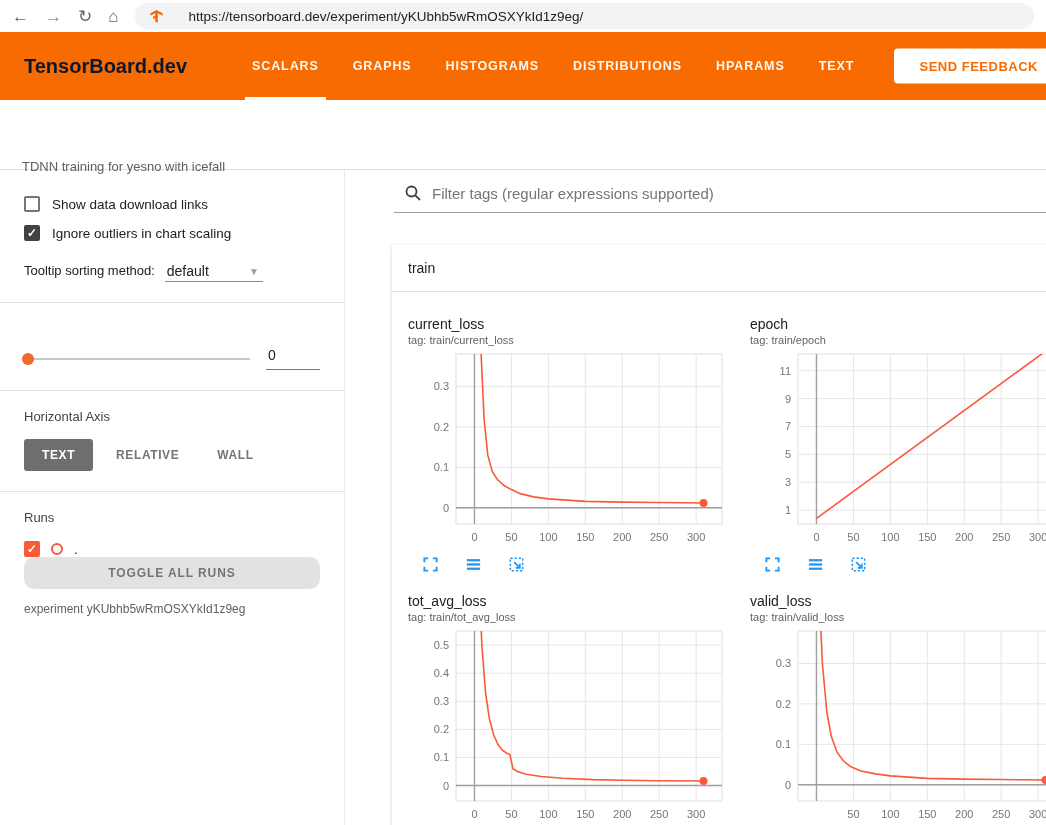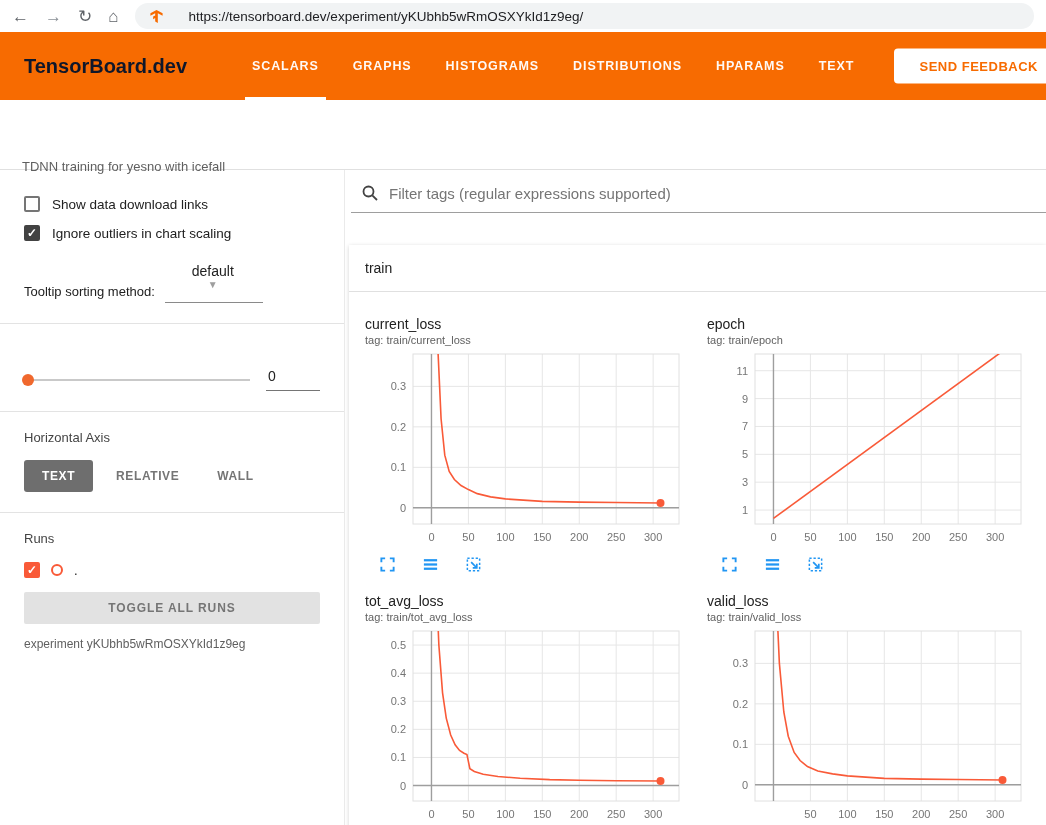--- a/index.html
+++ b/index.html
@@ -28,39 +28,39 @@
   .feedback-btn { position: absolute; right: -18px; top: 50%; transform: translateY(-50%);
     background: #fff; color: #f76b01; font-size: 13px; font-weight: 700;
     letter-spacing: .5px; padding: 10px 26px; border-radius: 4px; border: none;
     white-space: nowrap; cursor: pointer; }
 
   
   .experiment-bar { height: 70px; padding: 59px 0 0 22px; border-bottom: 1px solid #e0e0e0; }
   .experiment-title { font-size: 13px; color: #5f5f5f; }
 
   
-  .content { display: flex; height: 655px; }
+  .content { display: flex; height: 655px; gap: 43px; }
   .sidebar { width: 345px; flex: none; border-right: 1px solid #eaeaea; padding-top: 8px; }
   .side-pad { padding: 18px 24px 20px 24px; }
   .divider { border-top: 1px solid #e3e3e3; }
 
   
   .check-row { display: flex; align-items: center; gap: 12px; margin-bottom: 13px; cursor: pointer; }
   .cb { width: 16px; height: 16px; border: 2px solid #757575; border-radius: 2px;
     flex: none; font-size: 12px; line-height: 13px; text-align: center; color: #fff; }
   .cb.checked-dark { background: #424242; border-color: #424242; }
   .cb.checked-dark::after { content: "✓"; font-weight: 700; }
   .cb.checked-run { background: #f95a38; border-color: #f95a38; }
   .cb.checked-run::after { content: "✓"; font-weight: 700; }
   .cb-label { font-size: 13.5px; color: #212121; }
 
   .tooltip-row { display: flex; align-items: flex-end; gap: 10px; margin-top: 22px; }
   .tooltip-label { font-size: 13px; color: #212121; padding-bottom: 4px; }
   .dropdown { width: 98px; border-bottom: 1px solid #8a8a8a; display: flex;
-    justify-content: space-between; align-items: center; padding: 0 4px 12px 2px; cursor: pointer; flex-direction: column; }
+    justify-content: space-between; align-items: center; padding: 0 4px 2px 2px; cursor: pointer; }
   .dropdown-value { font-size: 14px; color: #212121; }
   .caret { font-size: 10px; color: #9e9e9e; }
 
   .section-label { font-size: 13px; color: #444; }
   .slider-row { display: flex; align-items: center; gap: 16px; margin-top: 26px; }
   .slider-track { flex: 1; height: 2px; background: #c9c9c9; position: relative; }
   .slider-knob { position: absolute; left: -2px; top: -5px; width: 12px; height: 12px;
     border-radius: 50%; background: #f0682d; cursor: pointer; }
   .slider-value { width: 54px; border-bottom: 1px solid #757575; font-size: 14px;
     color: #212121; padding: 0 0 6px 2px; }
@@ -70,23 +70,23 @@
     padding: 9px 15px; border-radius: 3px; cursor: pointer; }
   .axis-btn.selected { background: #6e6e6e; color: #fff; padding: 9px 18px; }
 
   .runs-filter { width: 100%; border: none; outline: none; background: transparent;
     border-bottom: 1px solid #9e9e9e; font-size: 13px; color: #212121;
     padding: 6px 0 7px; margin-top: 10px; font-family: "Liberation Sans", sans-serif; }
   .runs-filter::placeholder { color: #9e9e9e; }
   .run-row { display: flex; align-items: center; gap: 11px; margin-top: 16px; }
   .run-swatch { width: 12px; height: 12px; border: 2px solid #f95a38; border-radius: 50%; flex: none; }
   .run-name { font-size: 13px; color: #212121; }
-  .toggle-all-btn { margin-top: 14px; width: 100%; background: #e2e2e2; border: none;
+  .toggle-all-btn { width: 100%; background: #e2e2e2; border: none;
     color: #757575; font-size: 12px; font-weight: 700; letter-spacing: .9px;
-    padding: 9px 0; border-radius: 2px; cursor: pointer; font-family: "Liberation Sans", sans-serif; }
+    padding: 9px 0; border-radius: 10px; cursor: pointer; font-family: "Liberation Sans", sans-serif; }
   .experiment-id { margin-top: 13px; font-size: 12px; color: #5f5f5f; }
 
   
   .main { flex: 1; display: flex; flex-direction: column; min-width: 0; }
   .filter-row { margin: 14px 0 16px 6px; padding: 0 0 10px 10px; border-bottom: 1px solid #9e9e9e;
     display: flex; align-items: center; gap: 10px; }
   .filter-input { flex: 1; border: none; outline: none; font-size: 15px; color: #212121;
     background: transparent; font-family: "Liberation Sans", sans-serif; }
   .filter-input::placeholder { color: #757575; }
 

